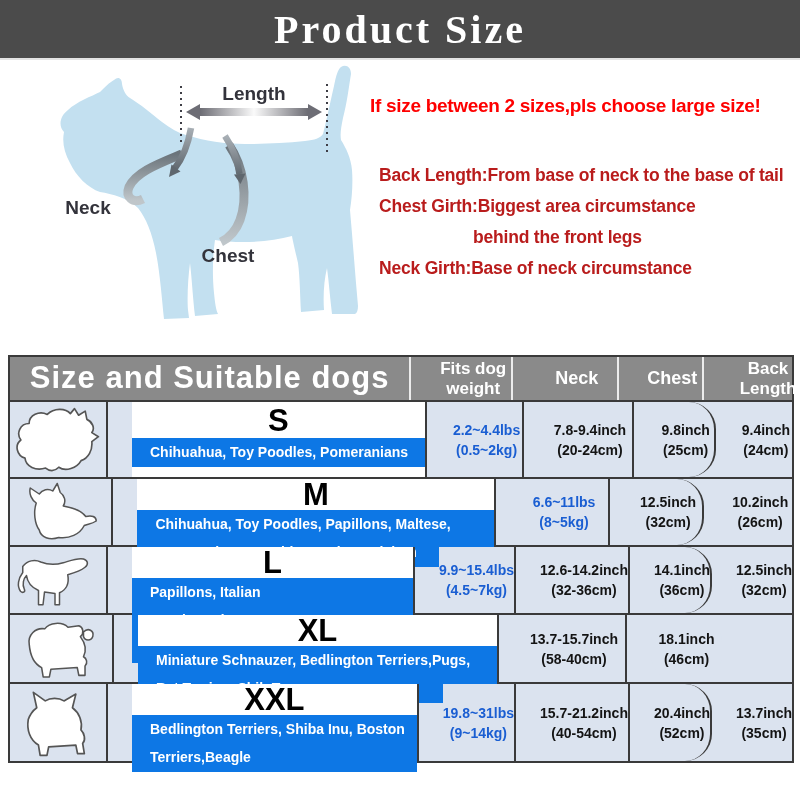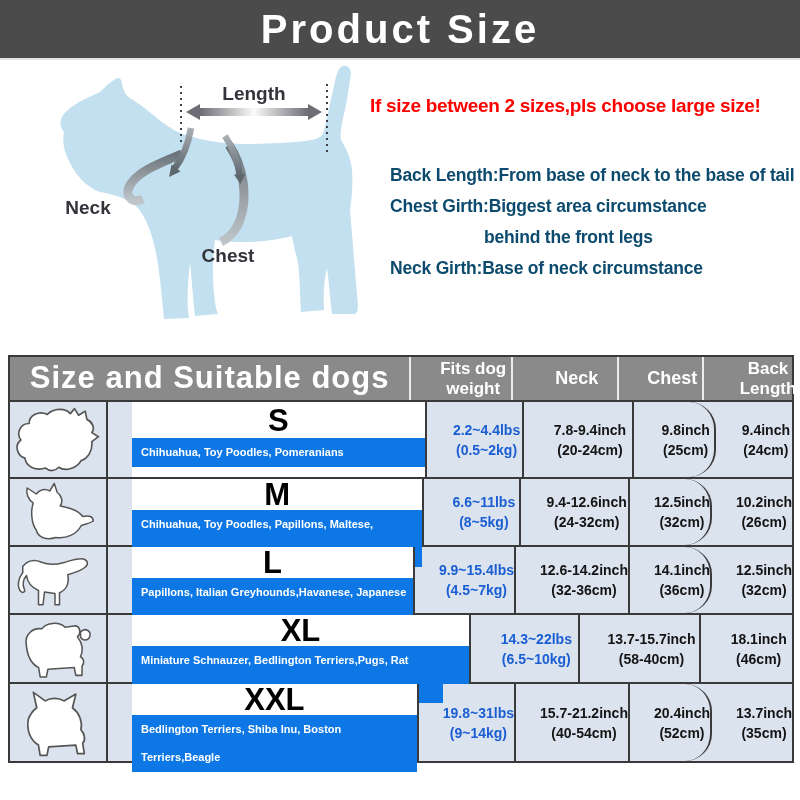--- a/index.html
+++ b/index.html
@@ -1,28 +1,28 @@
 <!DOCTYPE html>
 <html><head>
 <meta charset="utf-8">
 <style>
   html,body{margin:0;padding:0;background:#fff;}
   body{font-family:"Liberation Sans",sans-serif;}
   #page{position:relative;width:800px;height:800px;background:#fff;overflow:hidden;}
 
   
   .title-bar{position:absolute;left:0;top:0;width:800px;height:58px;background:#4b4b4b;
-    border-bottom:2px solid #e3e3e3;display:flex;align-items:center;justify-content:center;}
+    border-bottom:2px solid #e3e3e3;display:flex;align-items:center;justify-content:center;font-family:Liberation Serif, serif;}
   .title-bar span{color:#fff;font-weight:bold;font-size:40px;letter-spacing:3px;}
 
   
   #dog-svg{position:absolute;left:0;top:58px;}
   .red-note{position:absolute;left:370px;top:95px;color:#fe0000;font-weight:bold;
     font-size:19px;white-space:nowrap;letter-spacing:-0.3px;}
-  .instructions{position:absolute;left:390px;top:160px;color:#0c4a6e;font-weight:bold;
+  .instructions{position:absolute;left:379px;top:160px;color:#b91c1c;font-weight:bold;
     font-size:17.5px;line-height:31px;letter-spacing:-0.2px;}
   .instructions div{white-space:nowrap;}
   .instructions .indent{padding-left:94px;}
 
   
   .size-table{position:absolute;left:8px;top:355px;width:786px;border:2px solid #3a3a3a;
     box-sizing:border-box;background:#dbe3ef;}
   .t-row{display:flex;border-bottom:2px solid #3a3a3a;box-sizing:border-box;gap:24px;}
   .t-row:last-child{border-bottom:none;}
   .t-row>div{box-sizing:border-box;border-right:2px solid #3a3a3a;}
@@ -44,22 +44,22 @@
   .c-neck{width:104px;}
   .c-chest{width:71px;border-radius:27px;}
   .c-back{width:64px;}
   .num{background:#dbe3ef;display:flex;flex-direction:column;align-items:center;
     justify-content:center;font-weight:bold;font-size:14px;line-height:20px;color:#141414;
     text-align:left;white-space:nowrap;}
   .num.blue{color:#1a5ed2;}
 
   .size-letter{flex:1;display:flex;align-items:center;justify-content:center;
     font-weight:bold;font-size:31px;color:#000;line-height:1;}
-  .breed-bar{background:#0d77e5;color:#fff;font-weight:bold;font-size:11px;
-    line-height:28px;padding:0 4px 1px 9px;margin-bottom:3px;}
+  .breed-bar{background:#0d77e5;color:#fff;font-weight:bold;font-size:14px;
+    line-height:28px;padding:0 4px 1px 18px;margin-bottom:3px;}
   .row-s .breed-bar{margin-bottom:10px;}
 
   .row-s{height:77px;} .row-m{height:68px;} .row-l{height:68px;}
   .row-xl{height:69px;} .row-xxl{height:77px;}
 
   .dogicon{display:block;}
   .dogicon path{fill:#fff;stroke:#555;stroke-width:2;stroke-linejoin:round;}
 </style>
 </head>
 <body>
@@ -180,24 +180,20 @@
         </svg>
       </div>
       <div class="c-breed">
         <div class="size-letter">M</div>
         <div class="breed-bar">Chihuahua, Toy Poodles, Papillons, Maltese, Pomeranians, Yorshire Terriers, Bichon</div>
       </div>
       <div class="c-weight num blue">
         <div>6.6~11lbs</div>
         <div>(8~5kg)</div>
       </div>
-      <div class="c-neck num">
-        <div>9.4-12.6inch</div>
-        <div>(24-32cm)</div>
-      </div>
       <div class="c-chest num">
         <div>12.5inch</div>
         <div>(32cm)</div>
       </div>
       <div class="c-back num">
         <div>10.2inch</div>
         <div>(26cm)</div>
       </div>
     </div>
 
@@ -236,24 +232,20 @@
         <svg class="dogicon" width="96" height="62" viewBox="0 0 110 80">
           <path d="M14,34 C12,22 22,12 34,14 C40,6 56,4 64,12 L78,10 C84,12 85,20 80,24
             C86,32 88,42 84,50 C88,52 90,58 86,62 L86,74 L78,74 L76,64 L42,66 L40,76 L32,76 L30,64
             C18,58 15,46 14,34 Z M84,18 C90,12 98,16 96,24 C94,30 86,30 84,24 Z"></path>
         </svg>
       </div>
       <div class="c-breed">
         <div class="size-letter">XL</div>
         <div class="breed-bar">Miniature Schnauzer, Bedlington Terriers,Pugs, Rat Terriers,Shih Tzu</div>
       </div>
-      <div class="c-weight num blue">
-        <div>14.3~22lbs</div>
-        <div>(6.5~10kg)</div>
-      </div>
       <div class="c-neck num">
         <div>13.7-15.7inch</div>
         <div>(58-40cm)</div>
       </div>
       <div class="c-chest num">
         <div>18.1inch</div>
         <div>(46cm)</div>
       </div>
     </div>
 

